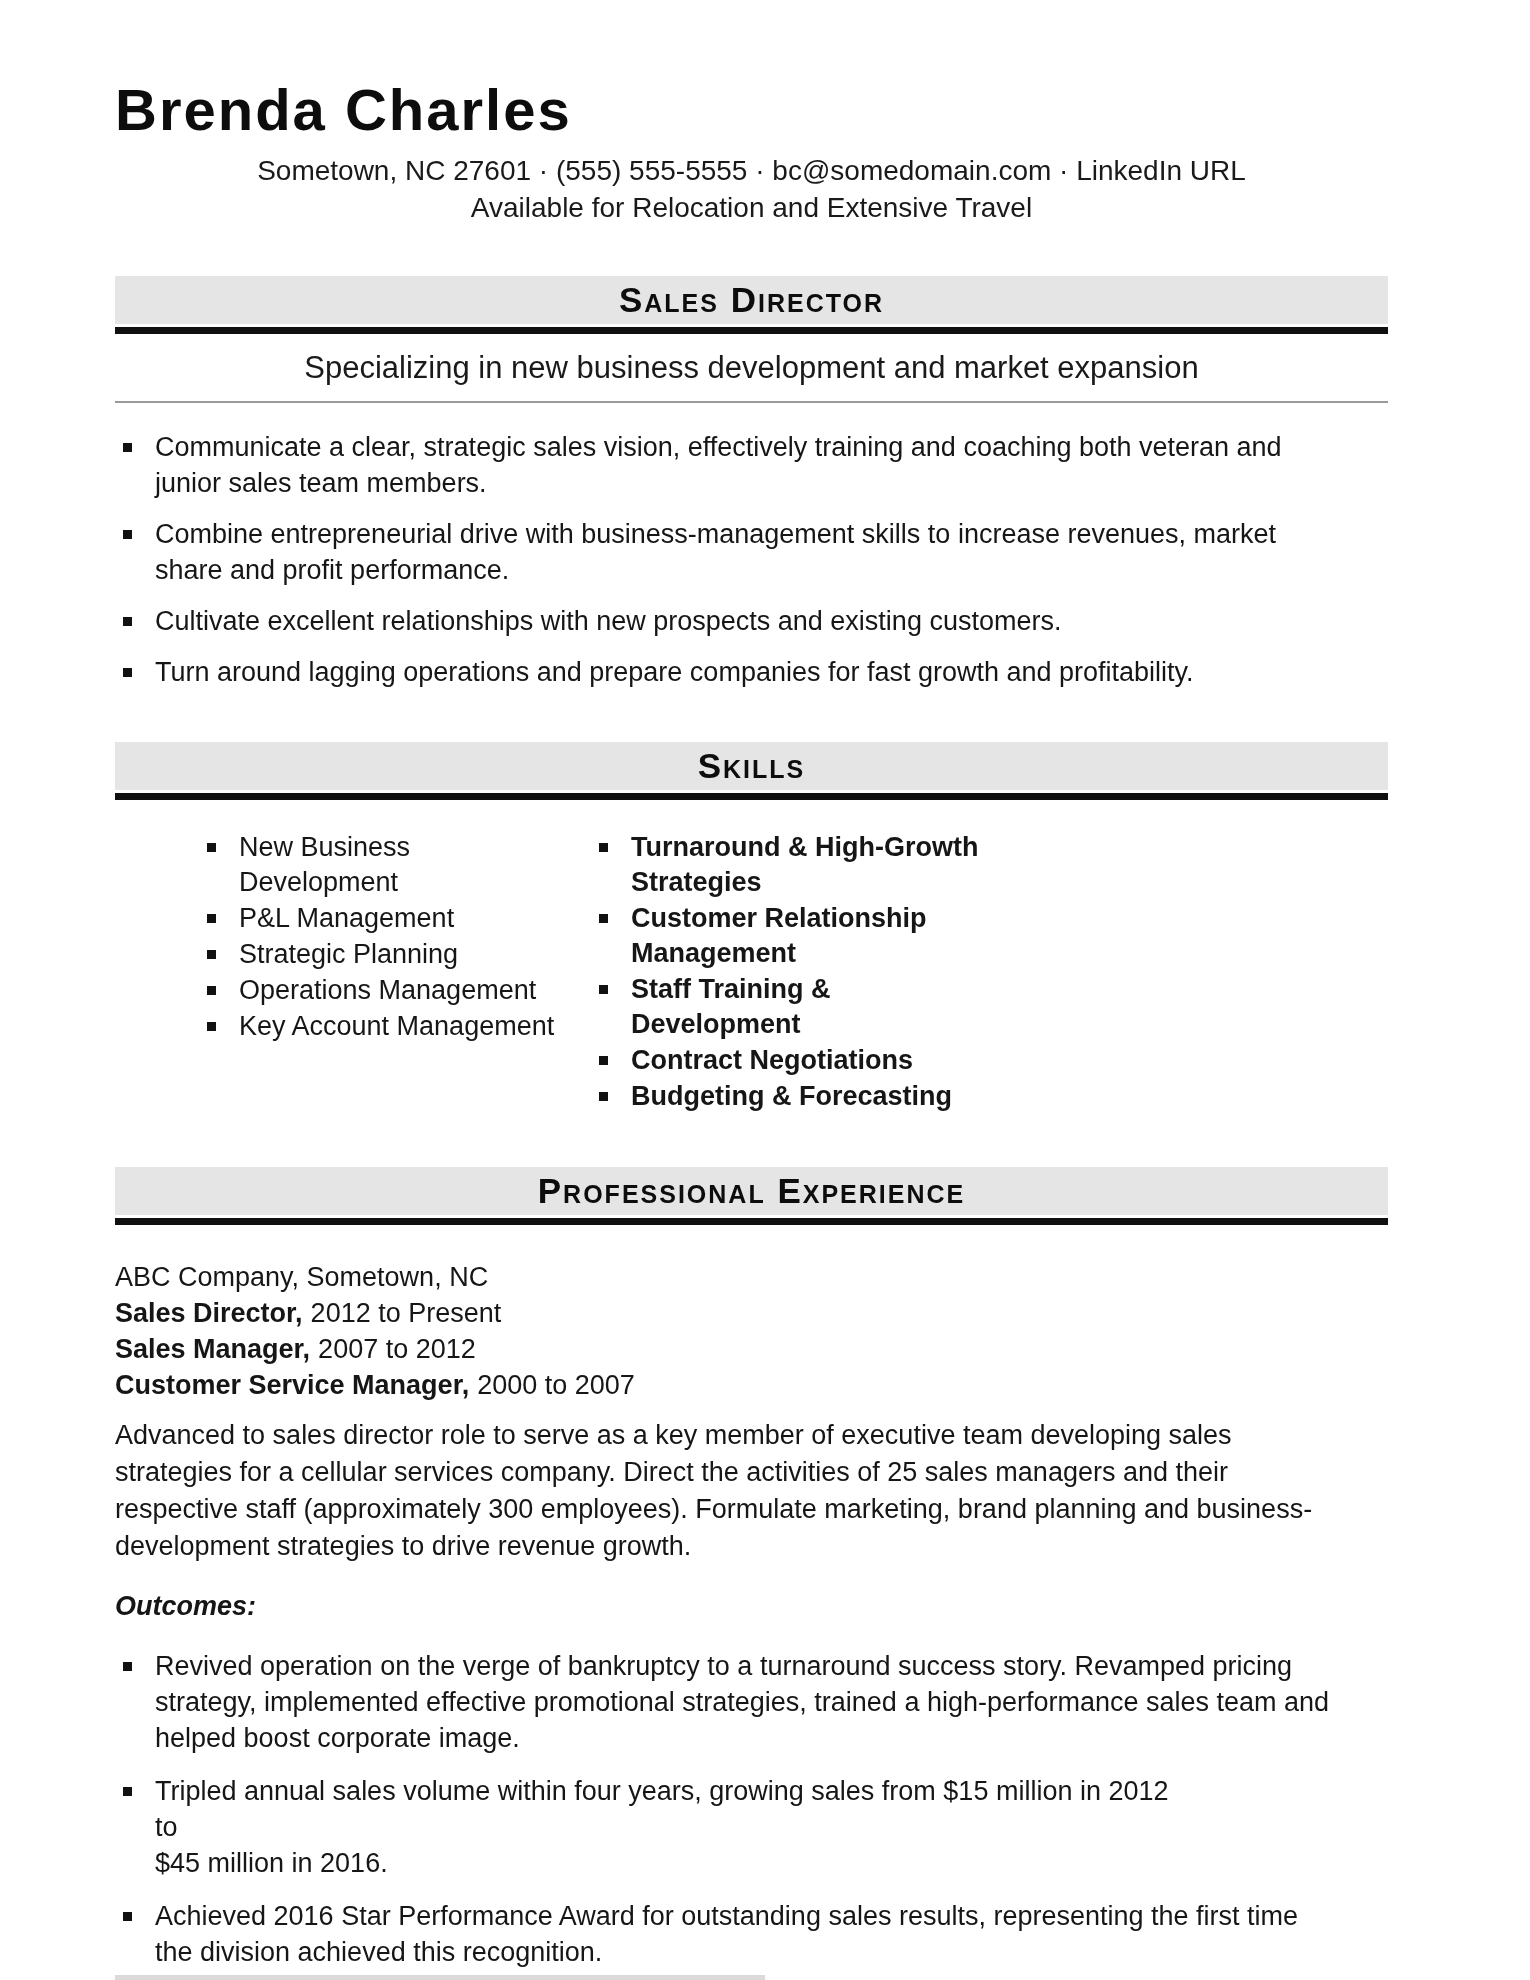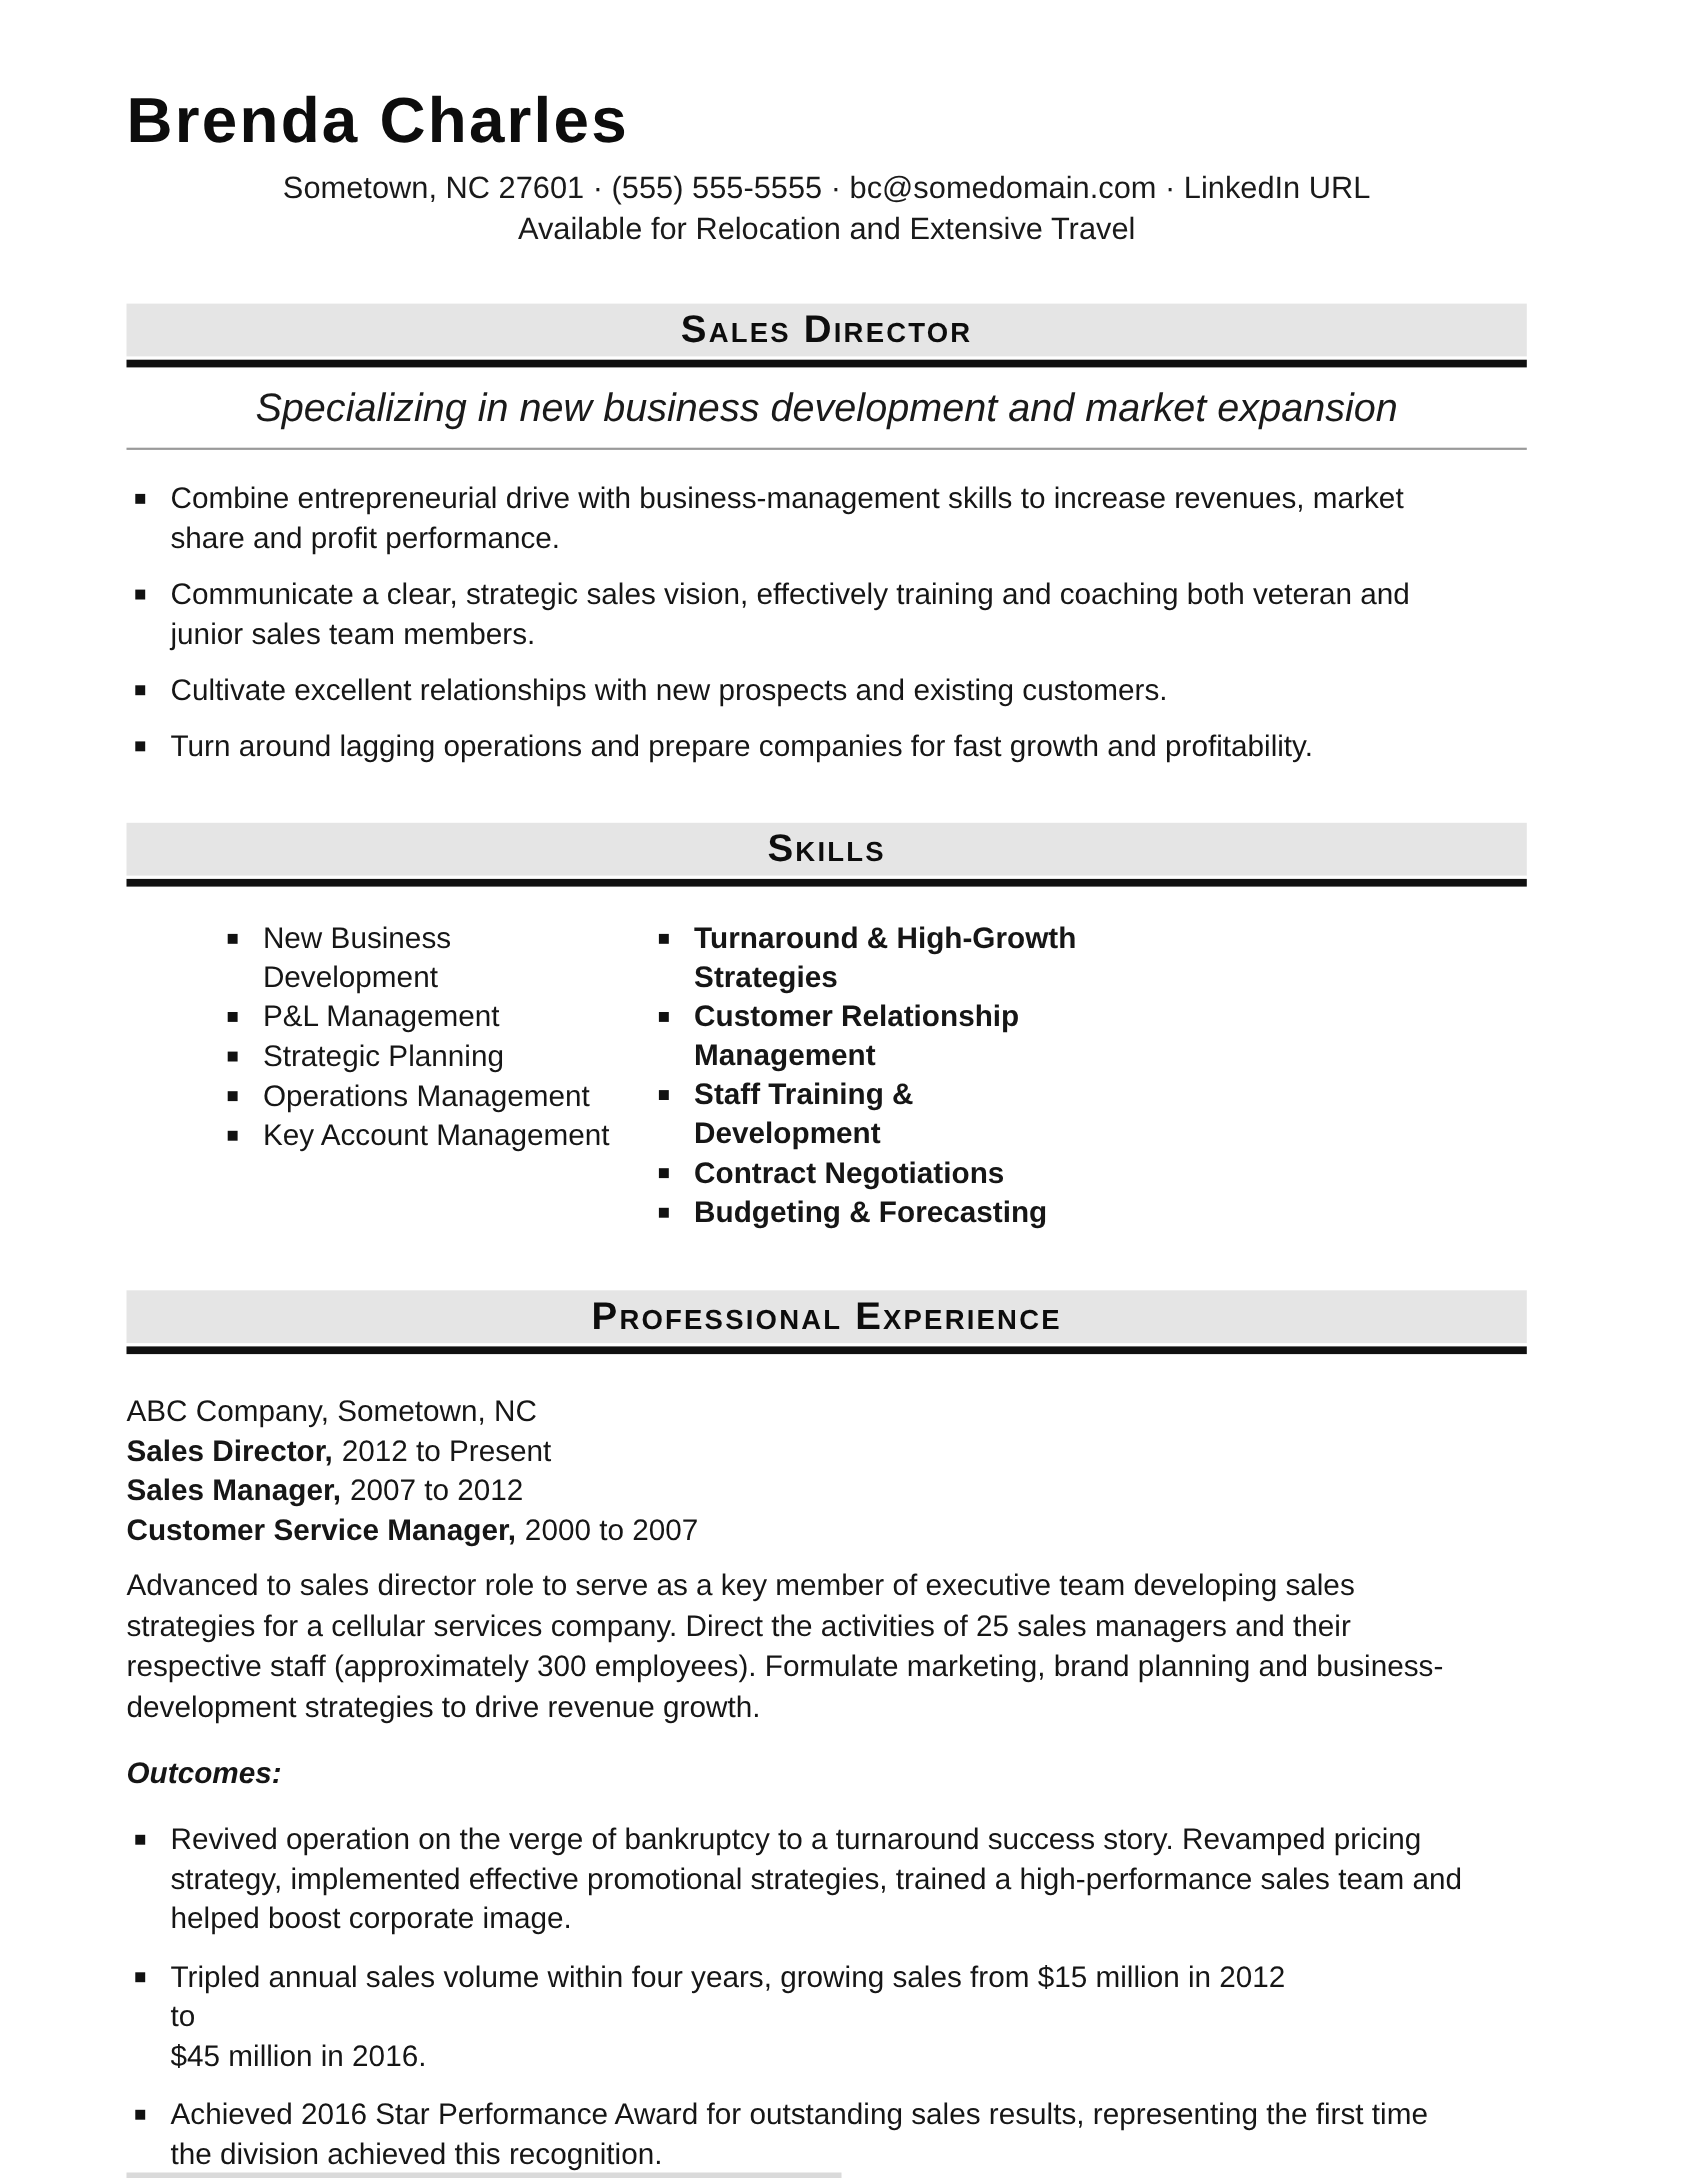--- a/index.html
+++ b/index.html
@@ -50,23 +50,22 @@
     letter-spacing: 2px;
     color: #0d0d0d;
   }
   .section-rule {
     height: 7px;
     background: #101010;
     margin-top: 3px;
   }
 
   .tagline {
-    font-style: italic;
     text-align: center;
-    font-size: 36px;
+    font-size: 31px;
     color: #1a1a1a;
     margin-top: 16px;
     padding-bottom: 15px;
     border-bottom: 2px solid #9a9a9a;
   }
 
   .bullet-list { margin-top: 26px; }
   .bullet-item {
     display: flex;
     font-size: 27px;
@@ -144,25 +143,25 @@
   <div class="section-bar">
     <span class="section-heading">Sales Director</span>
   </div>
   <div class="section-rule"></div>
 
   <div class="tagline">Specializing in new business development and market expansion</div>
 
   <div class="bullet-list">
     <div class="bullet-item">
       <span class="bullet-marker"></span>
+      <span class="bullet-text">Communicate a clear, strategic sales vision, effectively training and coaching both veteran and junior sales team members.</span>
+    </div>
+    <div class="bullet-item">
+      <span class="bullet-marker"></span>
       <span class="bullet-text">Combine entrepreneurial drive with business-management skills to increase revenues, market share and profit performance.</span>
-    </div>
-    <div class="bullet-item">
-      <span class="bullet-marker"></span>
-      <span class="bullet-text">Communicate a clear, strategic sales vision, effectively training and coaching both veteran and junior sales team members.</span>
     </div>
     <div class="bullet-item">
       <span class="bullet-marker"></span>
       <span class="bullet-text">Cultivate excellent relationships with new prospects and existing customers.</span>
     </div>
     <div class="bullet-item">
       <span class="bullet-marker"></span>
       <span class="bullet-text">Turn around lagging operations and prepare companies for fast growth and profitability.</span>
     </div>
   </div>

